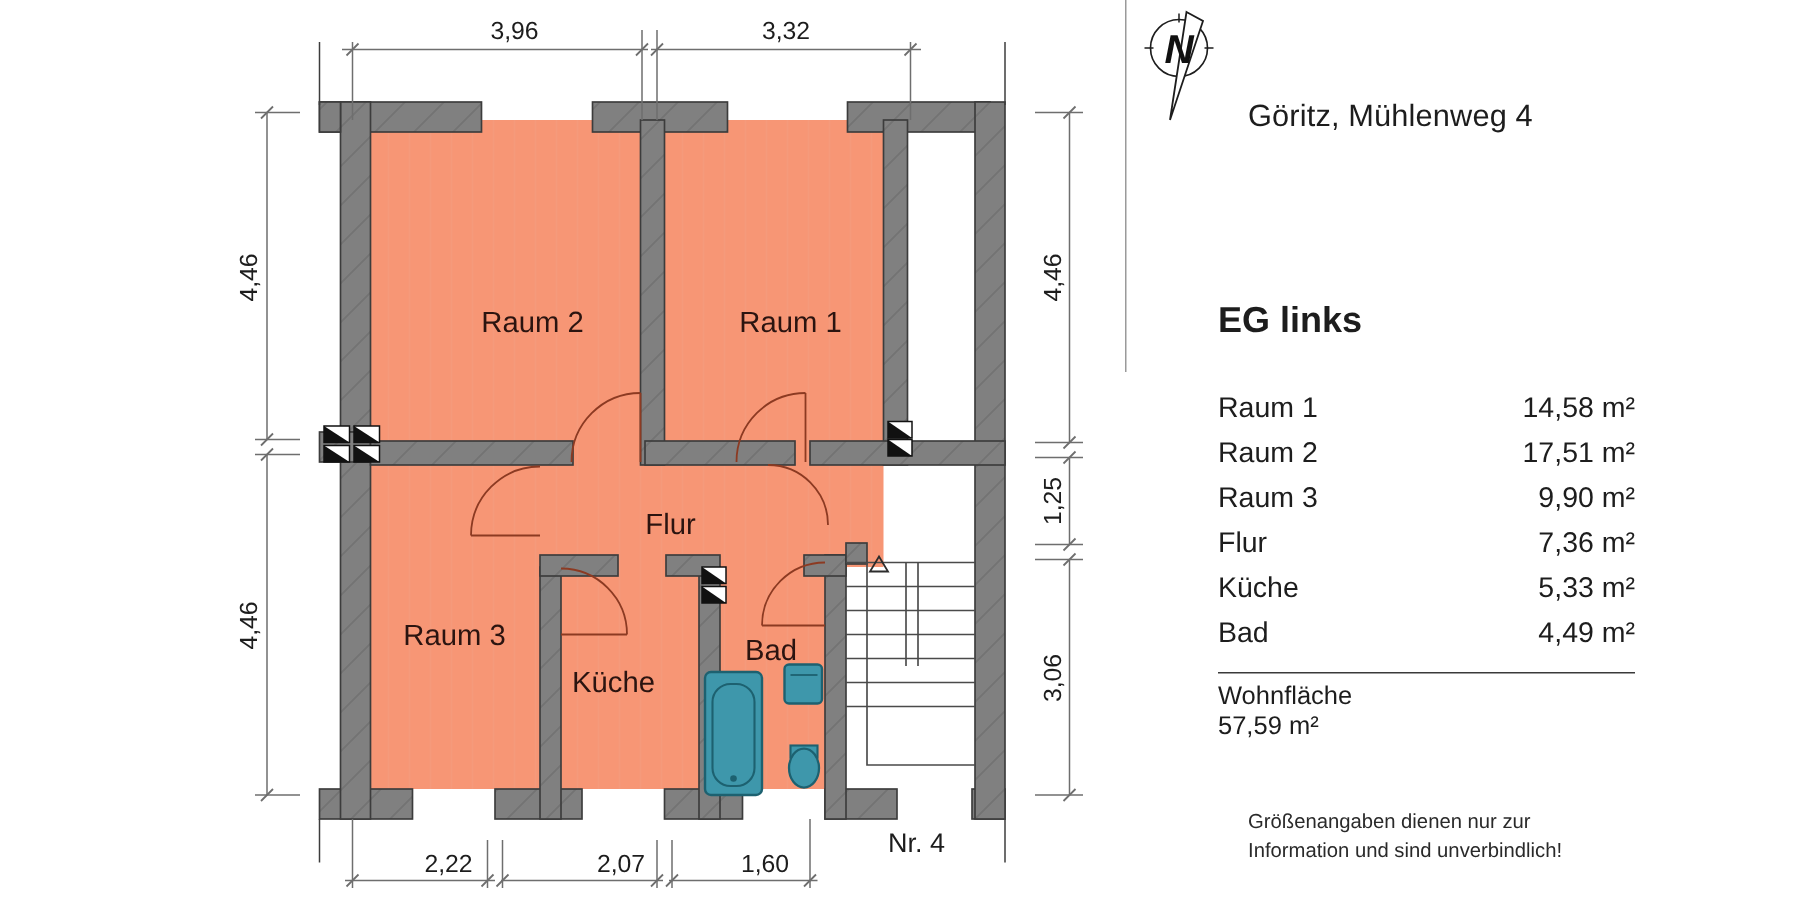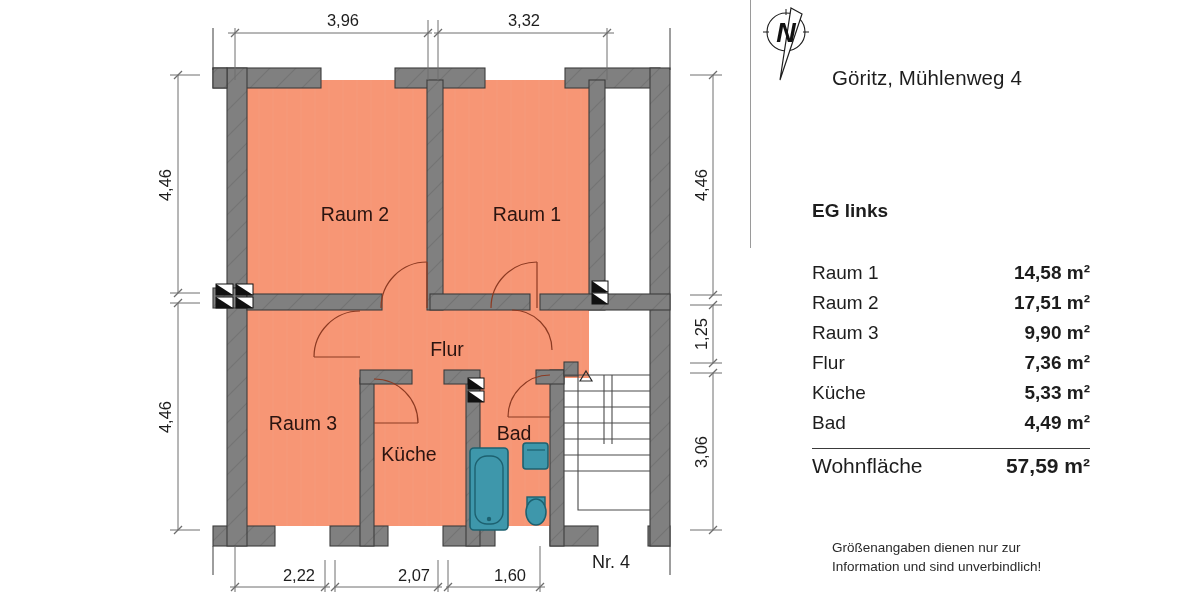--- a/index.html
+++ b/index.html
@@ -54,49 +54,49 @@
     letter-spacing: .1px;
     color: #1d1d1d;
     white-space: nowrap;
     margin-left: 20px;
   }
 
   #floor-label {
     position: absolute;
     left: 62px;
     top: 200px;
-    font-size: 19px;
+    font-size: 24px;
     font-weight: bold;
     color: #1d1d1d;
     white-space: nowrap;
   }
 
   #area-table {
     position: absolute;
     left: 62px;
     top: 262px;
     width: 278px;
   }
   .area-row {
     display: flex;
     justify-content: space-between;
     align-items: baseline;
     height: 30px;
     font-size: 19px;
     color: #1d1d1d;
   }
   .area-row .label { text-align: left; }
-  .area-row .value { text-align: right; white-space: nowrap; font-weight: bold; }
+  .area-row .value { text-align: right; white-space: nowrap; }
 
   #area-divider {
     height: 1px;
     background: #3a3a3a;
     margin: 6px 0 5px 0;
   }
-  .area-row.total { font-size: 21px; }
+  .area-row.total { font-size: 17px; flex-direction: column; }
 
   #disclaimer {
     position: absolute;
     left: 62px;
     top: 538px;
     font-size: 13.5px;
     line-height: 19px;
     color: #2a2a2a;
   }
   #disclaimer div { white-space: nowrap; margin-left: 20px; }

